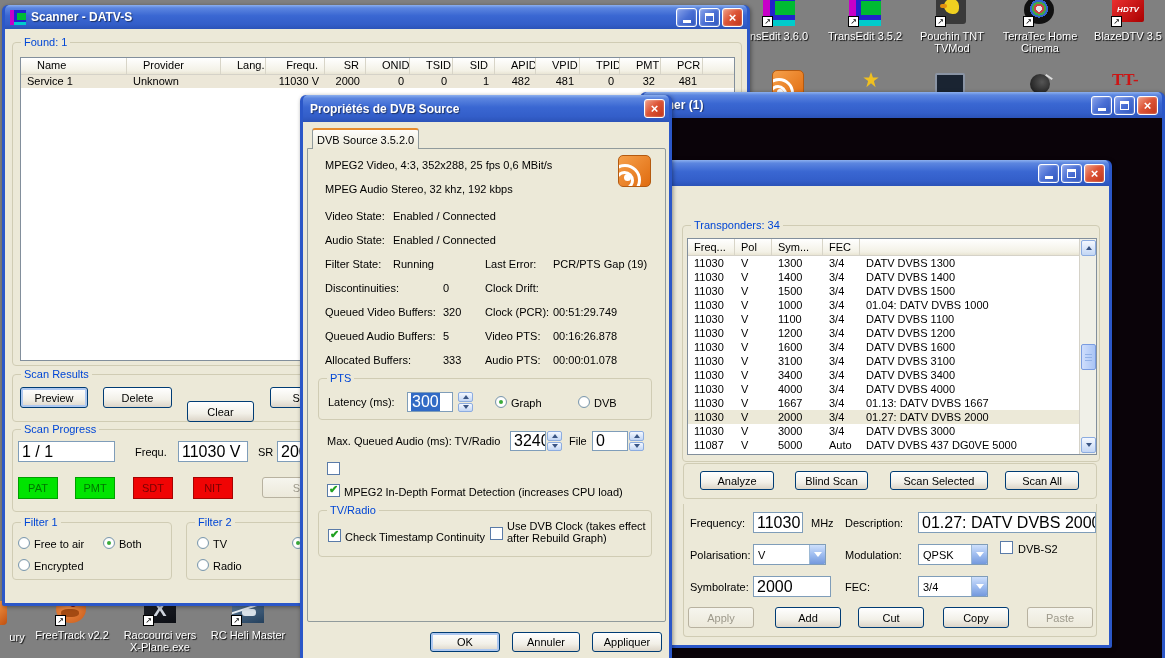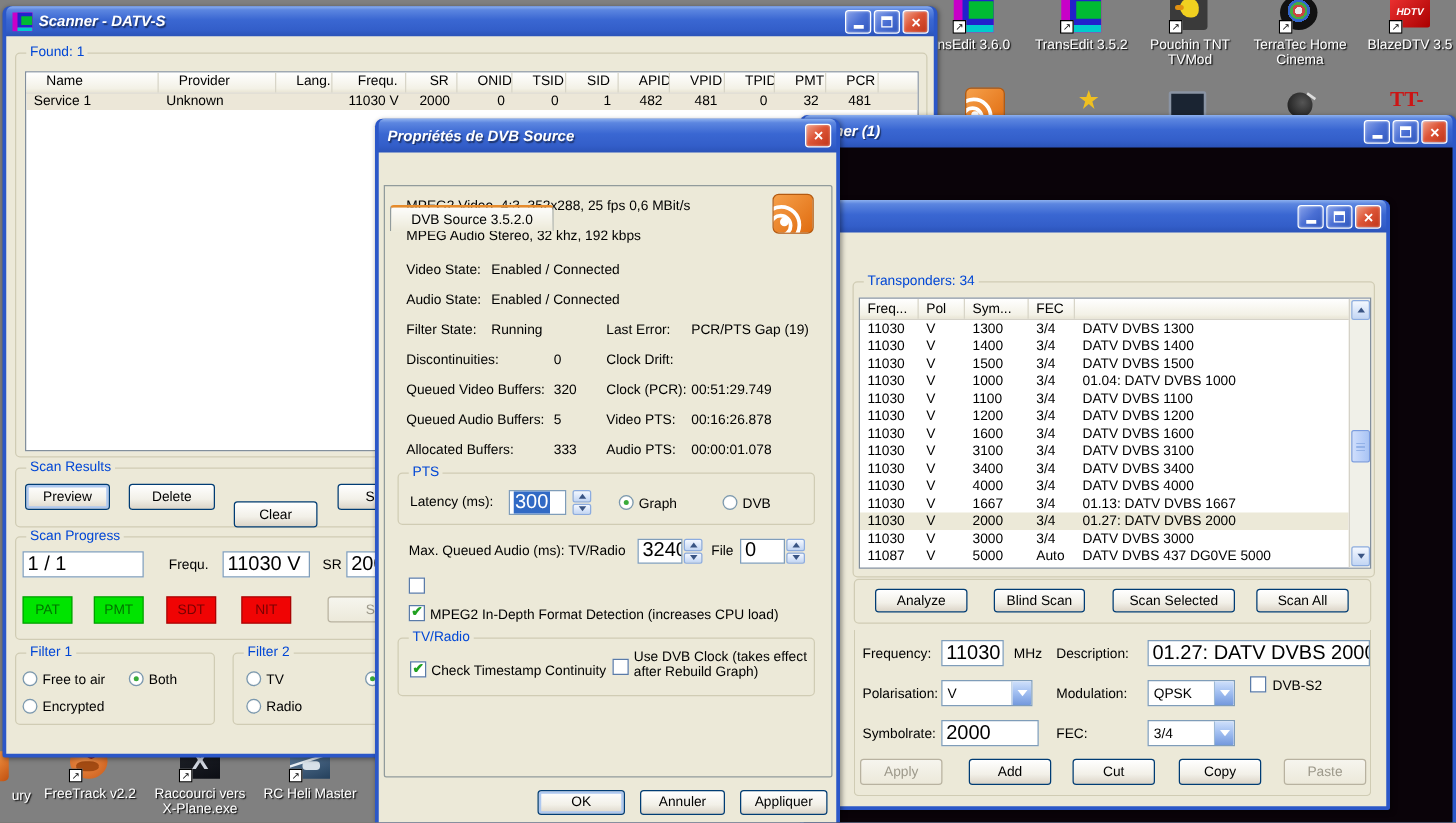--- a/index.html
+++ b/index.html
@@ -4,21 +4,21 @@
 <style>
 *{margin:0;padding:0;box-sizing:border-box;}
 html,body{background:#555;}
 body{font-family:"Liberation Sans",sans-serif;}
 .screen{position:relative;width:1165px;height:658px;background:#808080;overflow:hidden;font-size:11px;color:#000;}
 
 
 .xp-window{position:absolute;border-radius:6px 6px 2px 2px;background:#2b57c8;padding:0 3px 3px;box-shadow:1px 1px 4px rgba(0,0,0,.4);}
 .titlebar{height:24px;display:flex;align-items:center;padding:0 4px 0 5px;
  background:linear-gradient(180deg,#8db0ee 0%,#5c86e0 12%,#3a67d2 45%,#335ec9 80%,#2b53b8 100%);
- border-radius:5px 5px 0 0;font-style:italic;}
+ border-radius:5px 5px 0 0;}
 .titlebar.tall{height:26px;}
 .title-text{color:#fff;font-weight:bold;font-size:12px;text-shadow:1px 1px 1px rgba(0,0,0,.5);margin-left:5px;white-space:nowrap;overflow:hidden;flex:1;}
 .winbtns{display:flex;gap:2px;margin-left:auto;}
 .winbtn{width:21px;height:19px;border:1px solid #fff;border-radius:3px;display:flex;align-items:center;justify-content:center;
  background:linear-gradient(135deg,#89a3ea 0%,#4a6fd4 50%,#2f56bd 100%);box-shadow:inset 0 0 2px rgba(255,255,255,.6);}
 .winbtn.close{background:linear-gradient(135deg,#f0a088 0%,#dd5537 45%,#c03318 100%);}
 .g-min{width:8px;height:3px;background:#fff;margin-top:9px;}
 .g-max{width:9px;height:9px;border:1px solid #fff;border-top:3px solid #fff;}
 .g-close{color:#fff;font-weight:bold;font-size:13px;line-height:13px;}
 .win-body{position:relative;background:#ece9d8;height:calc(100% - 24px);overflow:hidden;}
@@ -69,21 +69,21 @@
 
 
 .sbar{position:absolute;top:0;right:0;width:17px;height:100%;background:#f0f0e8;border-left:1px solid #d5d2c8;}
 .sbtn{position:absolute;left:1px;width:15px;height:16px;border:1px solid #8cace0;border-radius:2px;background:linear-gradient(180deg,#f4f8ff,#c3d6f4);display:flex;align-items:center;justify-content:center;}
 .sthumb{position:absolute;left:1px;width:15px;border:1px solid #7a9ce0;border-radius:2px;background:linear-gradient(90deg,#cfdefc,#a9c4f5);}
 .sthumb::after{content:"";position:absolute;left:3px;right:3px;top:9px;height:7px;
  background:repeating-linear-gradient(180deg,#93b2e8 0 1px,transparent 1px 3px);}
 
 
 .tab{position:absolute;border:1px solid #919b9c;border-bottom:none;border-radius:3px 3px 0 0;background:linear-gradient(180deg,#fdfdfb,#ece9d8);
- border-top:2px solid #e68b2c;display:flex;align-items:center;padding:0 16px;font-size:11px;z-index:2;margin-top:36px;}
+ border-top:2px solid #e68b2c;display:flex;align-items:center;padding:0 4px;font-size:11px;z-index:2;}
 .tabpanel{position:absolute;border:1px solid #919b9c;background:#ece9d8;border-radius:0 2px 2px 2px;}
 
 
 .dicon{position:absolute;width:90px;display:flex;flex-direction:column;align-items:center;}
 .dicon .ilabel{margin-top:4px;color:#fff;text-shadow:1px 1px 1px #000;font-size:11px;text-align:center;line-height:12px;white-space:nowrap;}
 .ibox{position:relative;width:32px;height:30px;}
 .shortcut{position:absolute;left:-1px;bottom:-1px;width:11px;height:11px;background:#fff;border:1px solid #000;font-size:8px;line-height:9px;text-align:center;color:#000;}
 
 .ic-transedit{position:relative;width:32px;height:30px;background:#c800c8;overflow:hidden;}
 .ic-transedit .b1{position:absolute;left:7px;top:0;width:25px;height:24px;background:#2222cc;}

